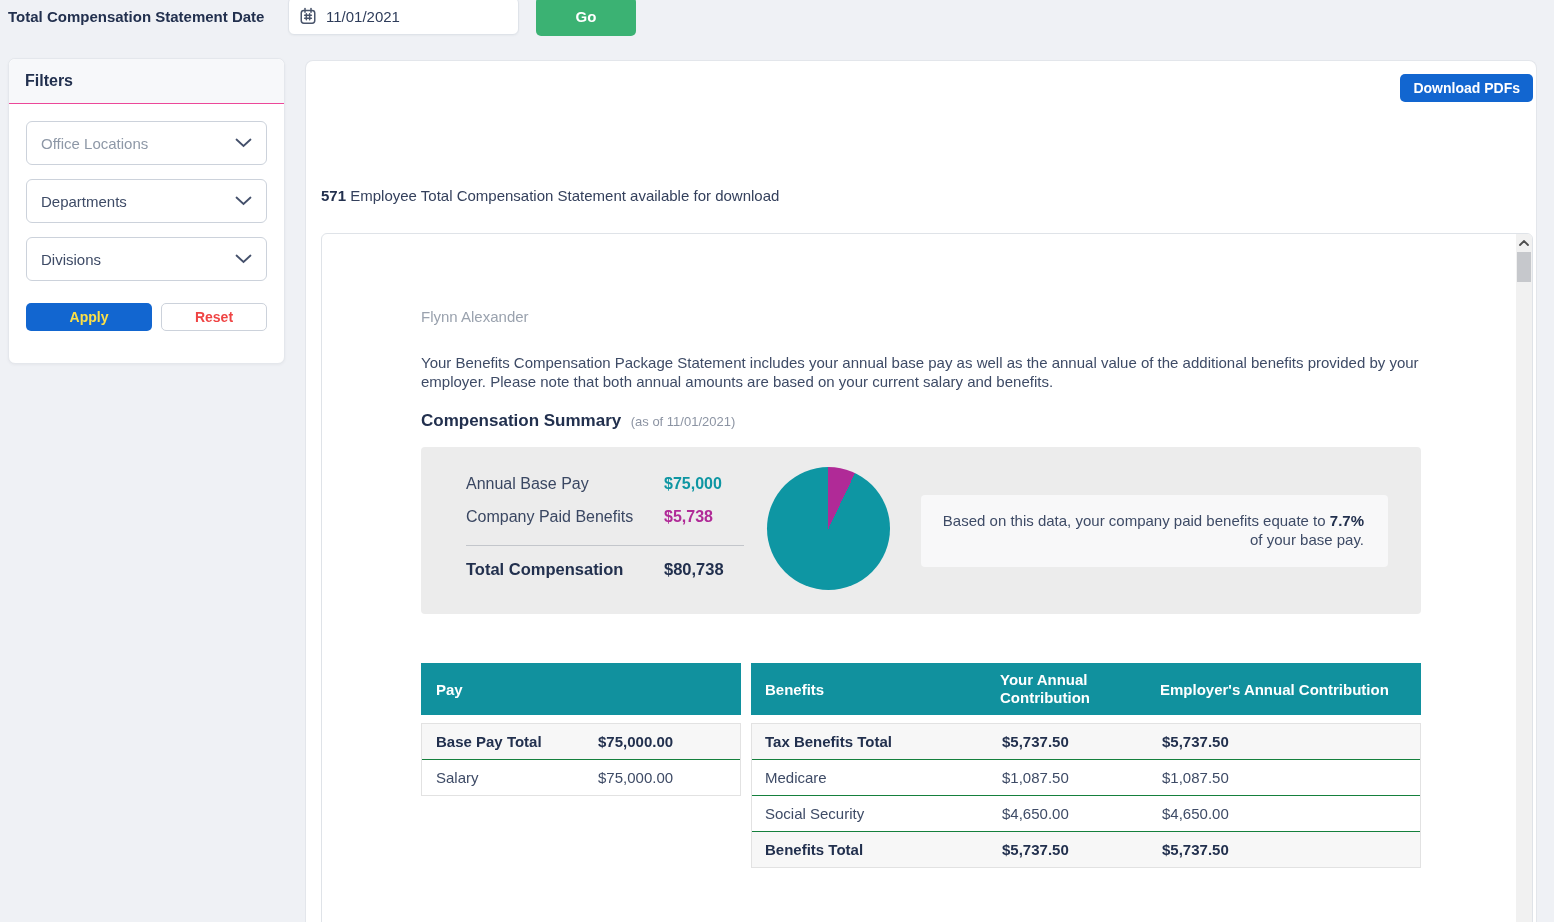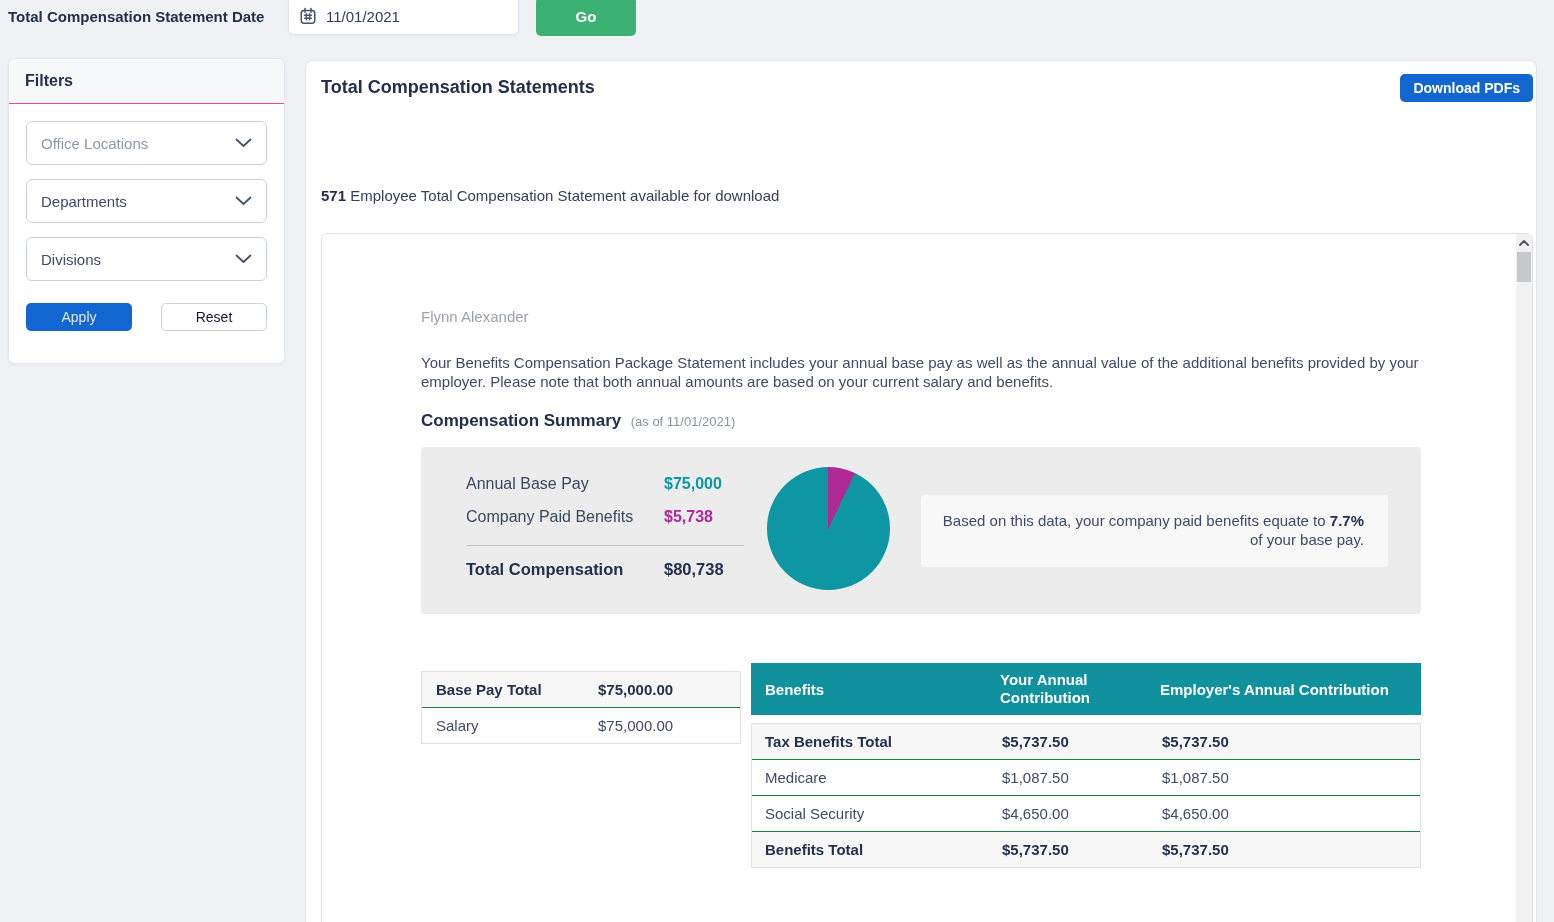--- a/index.html
+++ b/index.html
@@ -49,26 +49,26 @@
   .dropdown{
     height:44px;box-sizing:border-box;border:1px solid #ccd2db;border-radius:6px;
     display:flex;align-items:center;justify-content:space-between;
     padding:0 14px;margin-bottom:14px;background:#fff;cursor:pointer;
     font-size:15px;
   }
   .dropdown .placeholder{color:#8e98a7;}
   .dropdown .value{color:#3e4b66;}
   .filter-actions{display:flex;justify-content:space-between;margin-top:22px;}
   .apply-btn{
-    width:106px;height:28px;background:#1266d0;border:none;border-radius:5px;
-    color:#e5e5e5;font-family:"Liberation Sans",sans-serif;font-size:14px;font-weight:400;cursor:pointer;
+    width:126px;height:28px;background:#1266d0;border:none;border-radius:5px;
+    color:#fde047;font-family:"Liberation Sans",sans-serif;font-size:14px;font-weight:700;cursor:pointer;
   }
   .reset-btn{
     width:106px;height:28px;background:#fff;border:1px solid #ccd2db;border-radius:5px;
-    color:#0f172a;font-family:"Liberation Sans",sans-serif;font-size:14px;font-weight:400;cursor:pointer;
+    color:#ef4444;font-family:"Liberation Sans",sans-serif;font-size:14px;font-weight:700;cursor:pointer;
   }
   
   .main-panel{
     position:absolute;left:305px;top:60px;width:1232px;height:863px;
     background:#fff;border:1px solid #e3e6eb;border-bottom:none;
     border-radius:8px 8px 0 0;box-sizing:border-box;
   }
   .main-title{
     position:absolute;left:15px;top:16px;
     font-size:18px;font-weight:700;color:#22304e;
@@ -195,21 +195,20 @@
     </div>
 
     <div class="filter-actions">
       <button class="apply-btn">Apply</button>
       <button class="reset-btn">Reset</button>
     </div>
   </div>
 </div>
 
 <div class="main-panel">
-  <div class="main-title">Total Compensation Statements</div>
   <button class="download-btn">Download PDFs</button>
 
   <div class="count-line">
     <b>571</b>
     <span>Employee Total Compensation Statement available for download</span>
   </div>
 
   <div class="stmt-container">
 
     <div class="stmt-content">
@@ -236,20 +235,21 @@
         <div class="pie" style="background: conic-gradient(rgb(176, 42, 151) 0deg, rgb(176, 42, 151) 25.58deg, rgb(14, 150, 163) 25.58deg, rgb(14, 150, 163) 360deg);"></div>
 
         <div class="note-box">
           <span>Based on this data, your company paid benefits equate to </span><b>7.7%</b><span> of your base pay.</span>
         </div>
       </div>
 
       <div class="tables-row">
 
         <div class="tbl tbl-pay">
+          <div class="tbl-head">Pay</div>
           <div class="tbl-body">
             <div class="tbl-row bold">
               <div class="pay-c1">Base Pay Total</div>
               <div class="pay-c2">$75,000.00</div>
             </div>
             <div class="tbl-row">
               <div class="pay-c1">Salary</div>
               <div class="pay-c2">$75,000.00</div>
             </div>
           </div>

